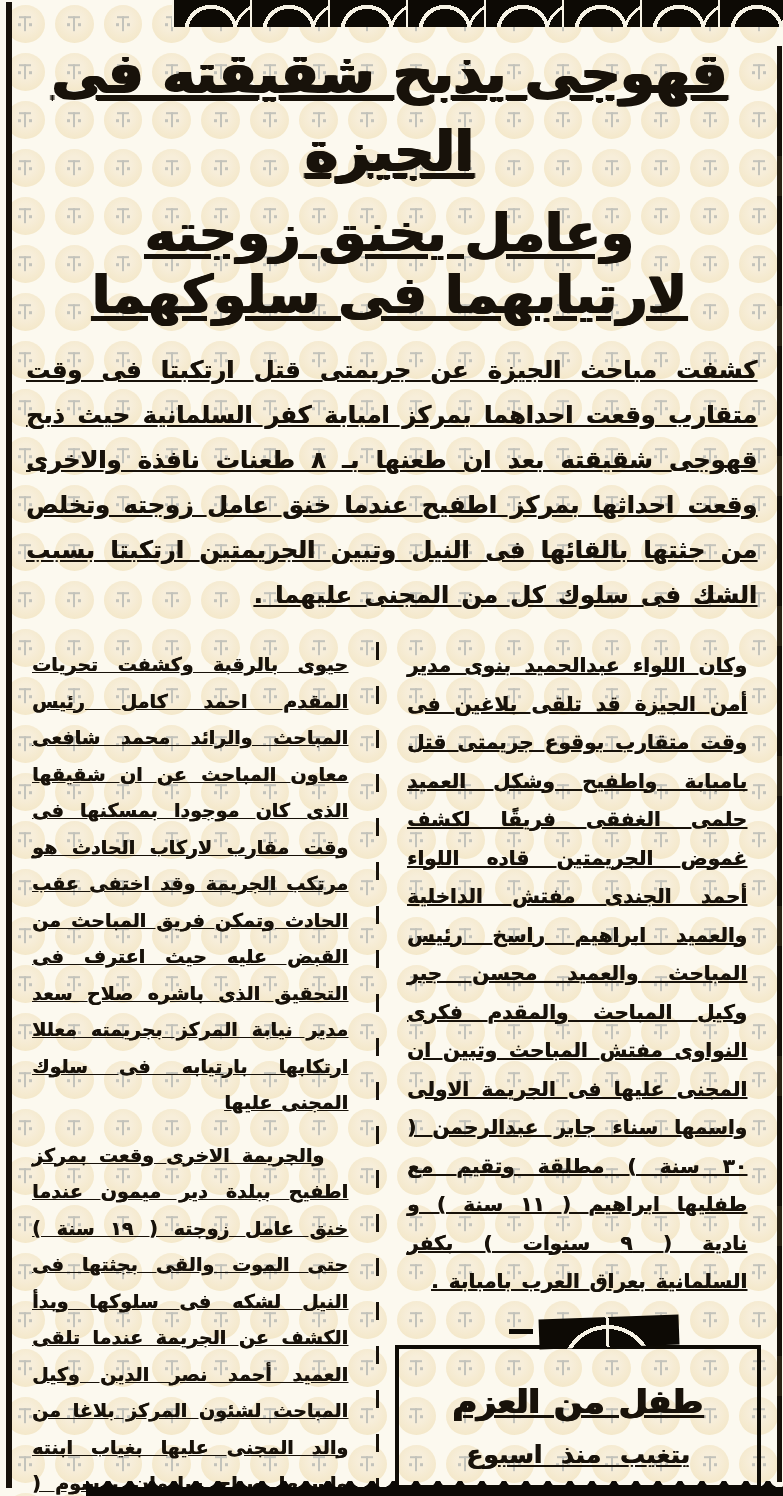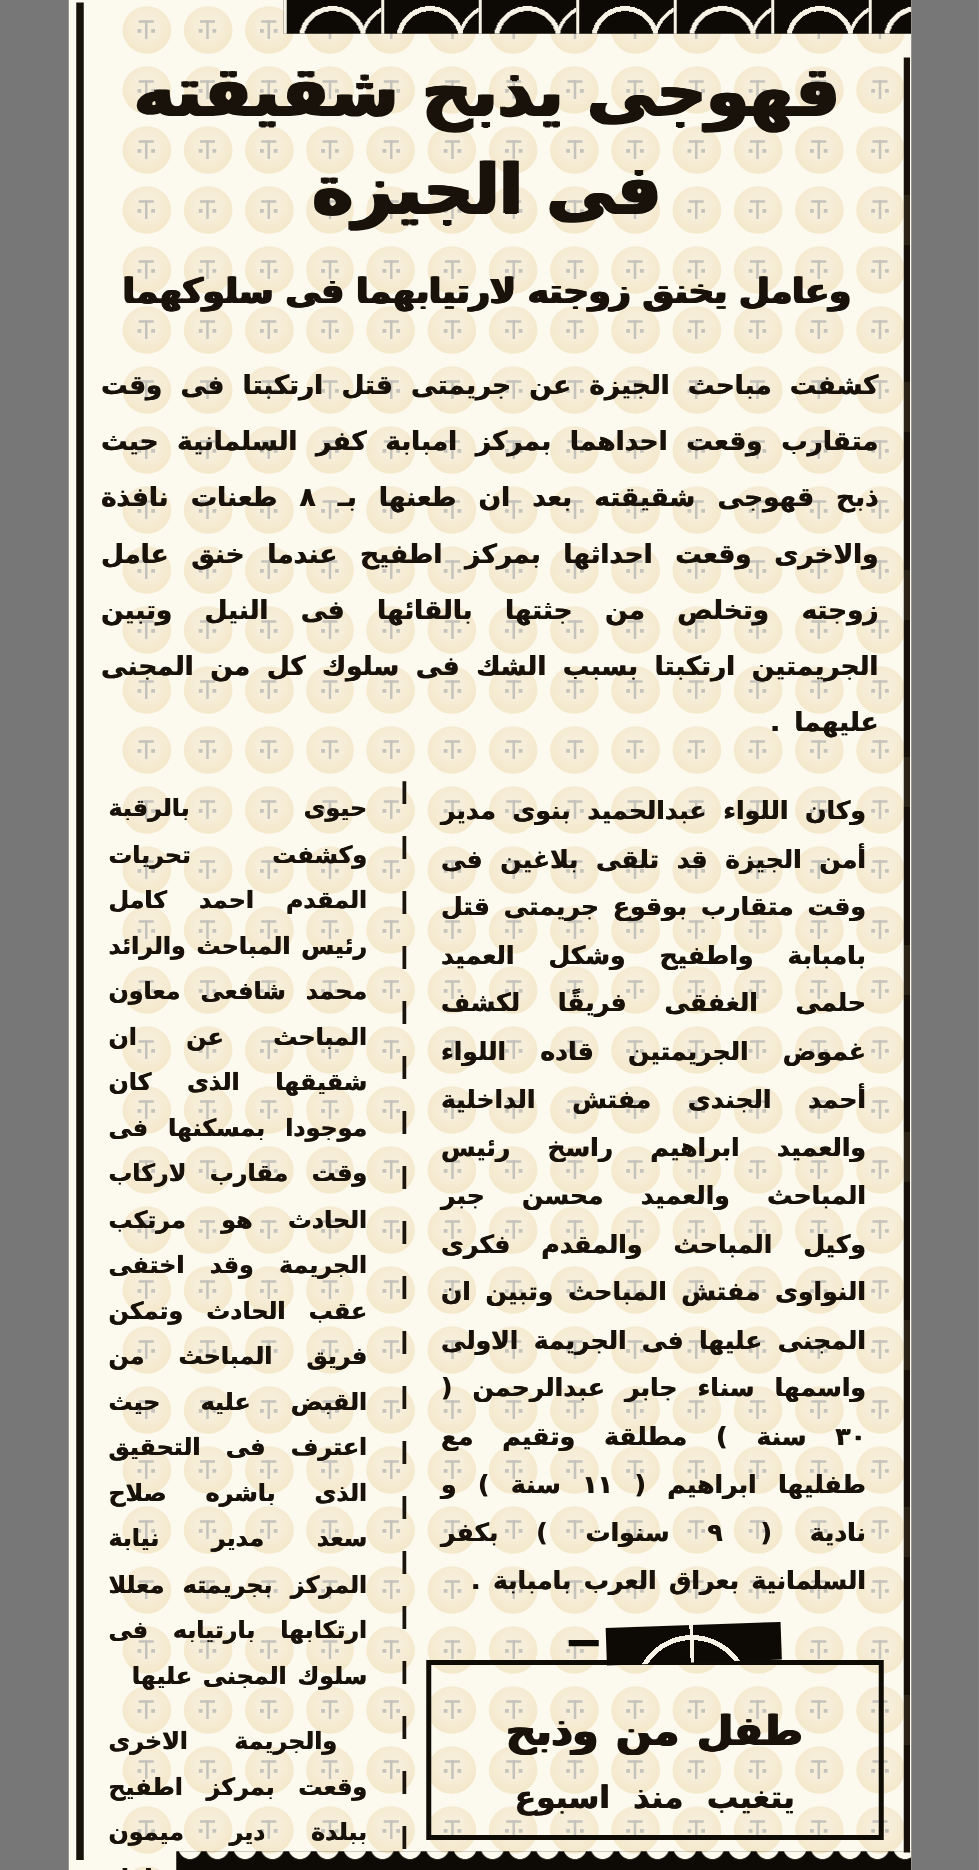--- a/index.html
+++ b/index.html
@@ -6,26 +6,27 @@
     --paper:#fcf9ef;
     --ink:#18120a;
     --wm-circle:#f4e8ca;
     --wm-glyph:#9aa0a2;
   }
   *{margin:0;padding:0;box-sizing:border-box;}
   html,body{background:#777;}
   body{font-family:"DejaVu Sans",sans-serif;}
   .page{
     position:relative;
-    width:674px;height:1496px;
+    width:783px;height:1496px;
     margin:0 auto;
     background:var(--paper);
     color:var(--ink);
     overflow:hidden;
     direction:rtl;
+    text-decoration:underline;
   }
   
   .watermark{
     position:absolute;inset:0;
     display:flex;flex-wrap:wrap;
     align-content:flex-start;
     z-index:0;pointer-events:none;
   }
   .wm-cell{
     position:relative;
@@ -79,27 +80,27 @@
   .content{position:relative;z-index:1;padding:0 20px 0 16px;}
   .headline-1{
     margin-top:34px;
     font-size:55px;line-height:78px;
     font-weight:bold;text-align:center;
     letter-spacing:1px;
     text-shadow:1.4px 0 0 currentColor,-1.4px 0 0 currentColor,0 1px 0 currentColor;
   }
   .headline-2{
     margin-top:12px;
-    font-size:28px;line-height:62px;
+    font-size:53px;line-height:62px;
     font-weight:bold;text-align:center;
     text-shadow:1px 0 0 currentColor,-1px 0 0 currentColor;
   }
   .lead{
     margin:22px 6px 0 10px;
-    font-size:21px;line-height:45px;
+    font-size:24px;line-height:45px;
     font-weight:bold;text-align:justify;
     word-spacing:4px;
     text-shadow:.6px 0 0 currentColor;
   }
   .cols{
     display:flex;gap:12px;
     margin-top:12px;
     height:1078px;overflow:hidden;
   }
   .col{font-weight:bold;text-align:justify;text-shadow:.5px 0 0 currentColor;}
@@ -679,21 +680,21 @@
     <p class="lead">كشفت مباحث الجيزة عن جريمتى قتل ارتكبتا فى وقت متقارب وقعت احداهما بمركز امبابة كفر السلمانية حيث ذبح قهوجى شقيقته بعد ان طعنها بـ ٨ طعنات نافذة والاخرى وقعت احداثها بمركز اطفيح عندما خنق عامل زوجته وتخلص من جثتها بالقائها فى النيل وتبين الجريمتين ارتكبتا بسبب الشك فى سلوك كل من المجنى عليهما .</p>
 
     <div class="cols">
 
       <div class="col col-right">
         <p class="para-1">وكان اللواء عبدالحميد بنوى مدير أمن الجيزة قد تلقى بلاغين فى وقت متقارب بوقوع جريمتى قتل بامبابة واطفيح وشكل العميد حلمى الغفقى فريقًا لكشف غموض الجريمتين قاده اللواء أحمد الجندى مفتش الداخلية والعميد ابراهيم راسخ رئيس المباحث والعميد محسن جبر وكيل المباحث والمقدم فكرى النواوى مفتش المباحث وتبين ان المجنى عليها فى الجريمة الاولى واسمها سناء جابر عبدالرحمن ( ٣٠ سنة ) مطلقة وتقيم مع طفليها ابراهيم ( ١١ سنة ) و نادية ( ٩ سنوات ) بكفر السلمانية بعراق العرب بامبابة .</p>
 
         <div class="arc-ornament"></div>
 
         <div class="notice-box">
-          <h3 class="box-title">طفل من وذبح</h3>
+          <h3 class="box-title">طفل من العزم</h3>
           <div class="box-subtitle">يتغيب منذ اسبوع</div>
 
         </div>
       </div>
 
       <div class="divider"></div>
 
       <div class="col col-left">
         <p class="para-1">حيوى بالرقبة وكشفت تحريات المقدم احمد كامل رئيس المباحث والرائد محمد شافعى معاون المباحث عن ان شقيقها الذى كان موجودا بمسكنها فى وقت مقارب لاركاب الحادث هو مرتكب الجريمة وقد اختفى عقب الحادث وتمكن فريق المباحث من القبض عليه حيث اعترف فى التحقيق الذى باشره صلاح سعد مدير نيابة المركز بجريمته معللا ارتكابها بارتيابه فى سلوك المجنى عليها</p>
         <p class="para-2">والجريمة الاخرى وقعت بمركز اطفيح ببلدة دير ميمون عندما خنق عامل زوجته ( ١٩ سنة ) حتى الموت والقى بجثتها فى النيل لشكه فى سلوكها وبدأ الكشف عن الجريمة عندما تلقى العميد أحمد نصر الدين وكيل المباحث لشئون المركز بلاغا من والد المجنى عليها بغياب ابنته واسمها صباح سليمان برسوم ( ١٩ سنة ) وهى زوجة لعامل باحد مصانع حلوان واسمه شحاتة عطية برسوم ( ٢٢ سنة ) وكشفت تحريات المقدم غريب ابراهيم مفتش المباحث والرائد علاء ابو عقيل رئيس مباحث اطفيح ان المجنى عليها كانت على خلاف دائم مع زوجها لارتيابه فى سلوكها فعقد العزم على قتلها وفجر يوم الحادث انتهز فرصة نومها واطبق بكلتا يديه على رقبتها ولم يتركها الا بعد ان فارقت الحياة ثم حملها متسترا فى الظلام والقى بها فى النيل وقد تم ضبط المتهم وأمرت النيابة بحبسه .</p>

